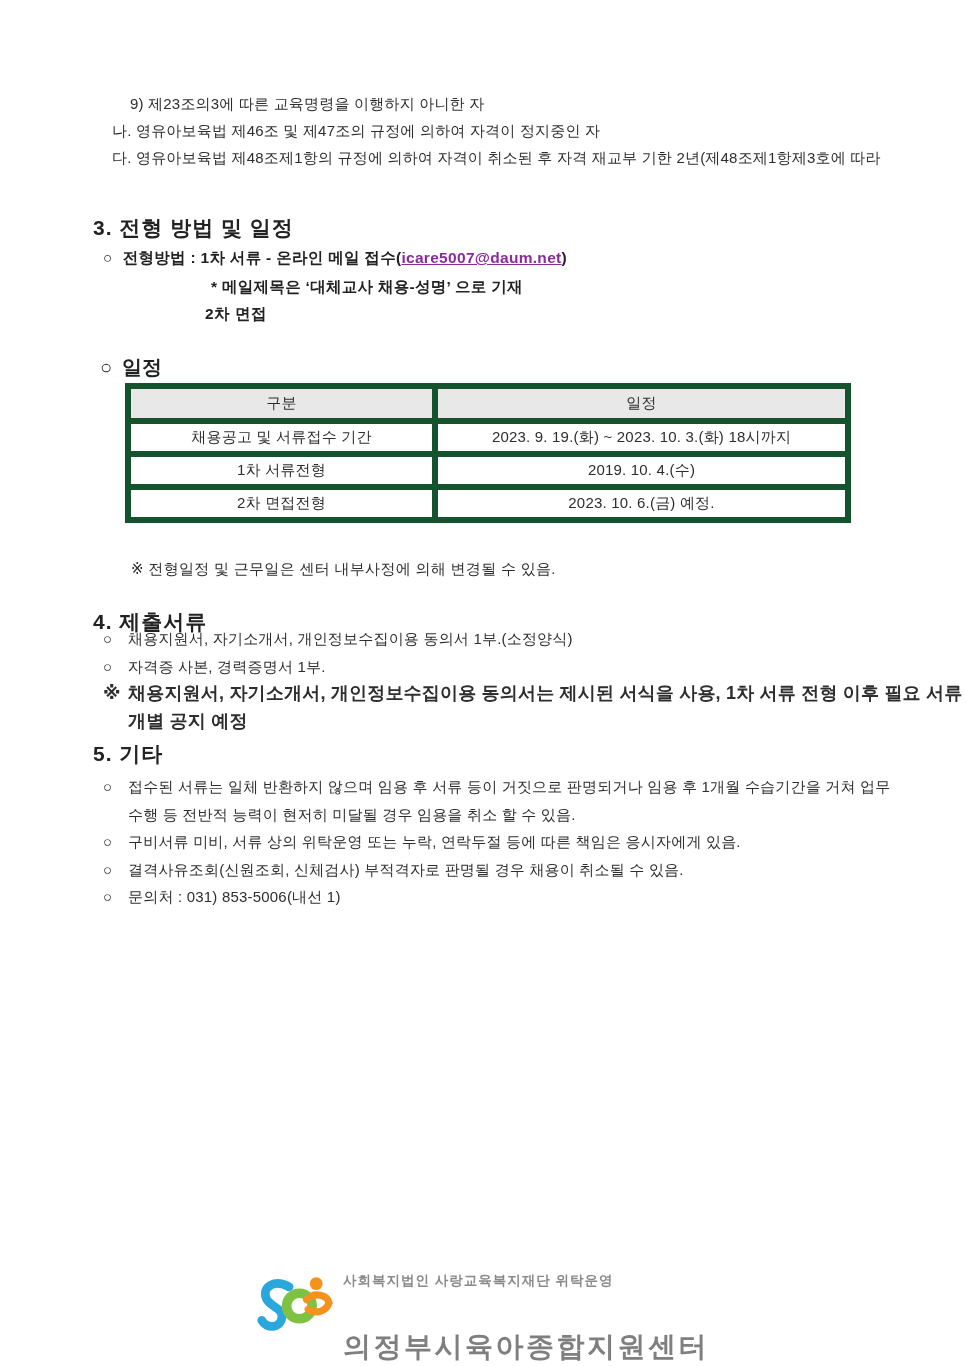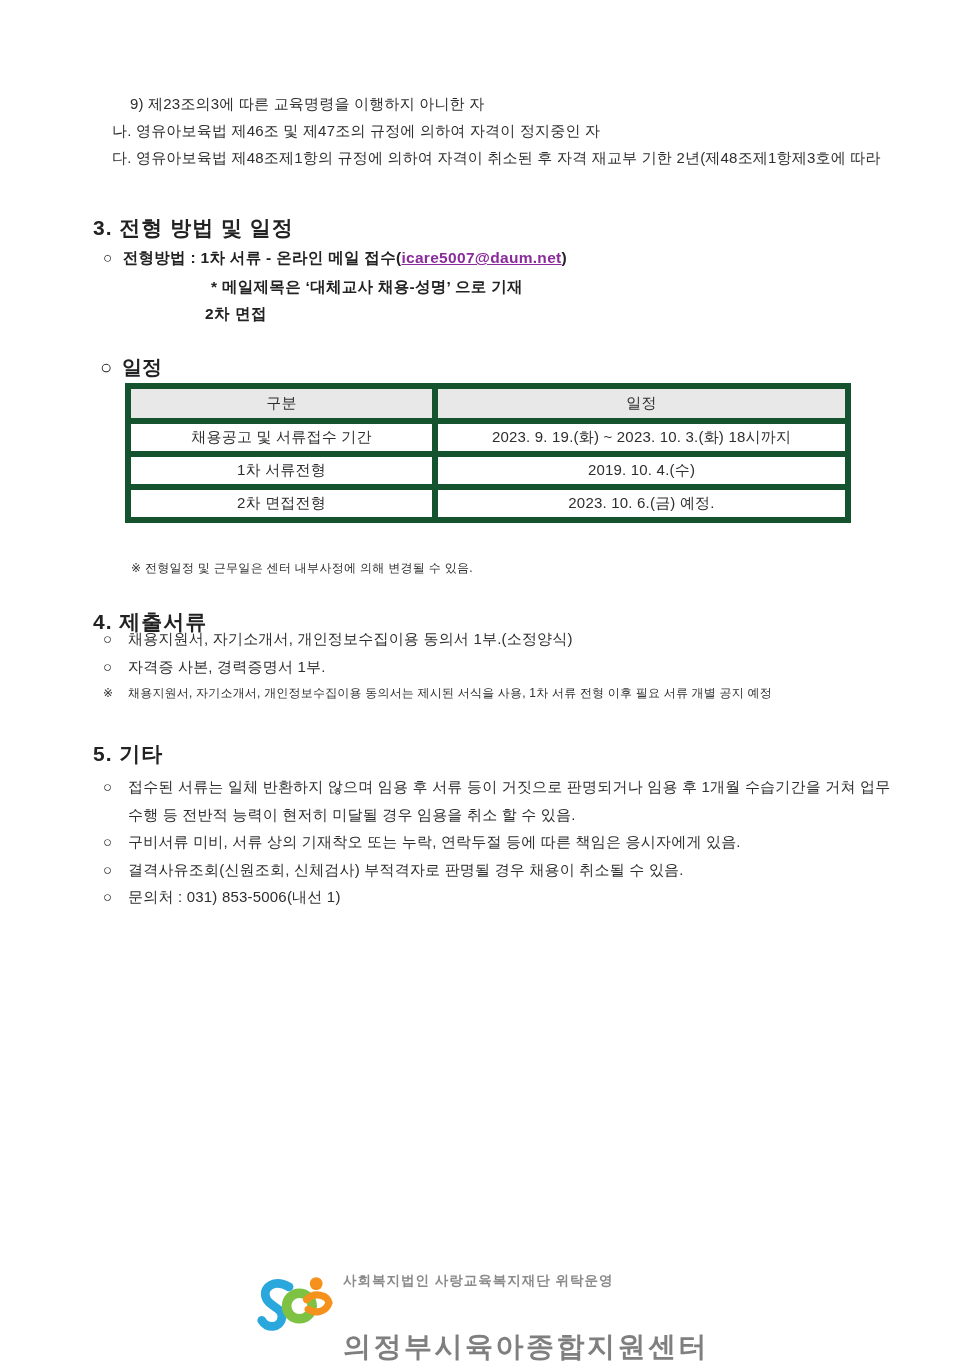--- a/index.html
+++ b/index.html
@@ -103,21 +103,21 @@
     background: #e8e8e8;
     font-weight: normal;
     height: 35px;
   }
   .sched-table col.c1 { width: 307px; }
   .sched-table col.c2 { width: 413px; }
 
   .table-note {
     position: absolute;
     top: 560px; left: 131px;
-    font-size: 12px;
+    font-size: 15px;
     color: #2e2e2e;
     letter-spacing: 0.3px;
   }
 
   
   .bullet-list {
     position: absolute;
     left: 103px;
     width: 800px;
     font-size: 15px;
@@ -129,21 +129,21 @@
   .list-s5 { top: 773px; width: 790px; }
   .bullet-item {
     padding-left: 25px;
     text-indent: -25px;
   }
   .bullet-item .marker {
     display: inline-block;
     width: 25px;
     text-indent: 0;
   }
-  .bullet-item.tight { font-size: 12px; }
+  .bullet-item.tight { font-size: 18px; font-weight: bold; }
 
   
   .footer {
     position: absolute;
     top: 1272px;
     left: 0; right: 0;
     display: flex;
     justify-content: center;
     align-items: flex-start;
   }
@@ -229,21 +229,21 @@
       <span class="marker">※</span><span>채용지원서, 자기소개서, 개인정보수집이용 동의서는 제시된 서식을 사용, 1차 서류 전형 이후  필요 서류 개별 공지 예정</span>
     </div>
   </div>
 
   <div class="section-heading h-s5">5. 기타</div>
   <div class="bullet-list list-s5">
     <div class="bullet-item">
       <span class="marker">○</span><span>접수된 서류는 일체 반환하지 않으며 임용 후 서류 등이 거짓으로 판명되거나 임용 후 1개월 수습기간을 거쳐 업무수행 등 전반적 능력이 현저히 미달될 경우 임용을 취소 할 수 있음.</span>
     </div>
     <div class="bullet-item">
-      <span class="marker">○</span><span>구비서류 미비, 서류 상의 기재착오 또는 누락, 연락두절 등에 따른 책임은 응시자에게 있음.</span>
+      <span class="marker">○</span><span>구비서류 미비, 서류 상의 위탁운영 또는 누락, 연락두절 등에 따른 책임은 응시자에게 있음.</span>
     </div>
     <div class="bullet-item">
       <span class="marker">○</span><span>결격사유조회(신원조회, 신체검사) 부적격자로 판명될 경우 채용이 취소될 수 있음.</span>
     </div>
     <div class="bullet-item">
       <span class="marker">○</span><span>문의처 : 031) 853-5006(내선 1)</span>
     </div>
   </div>
 
   <div class="footer">

